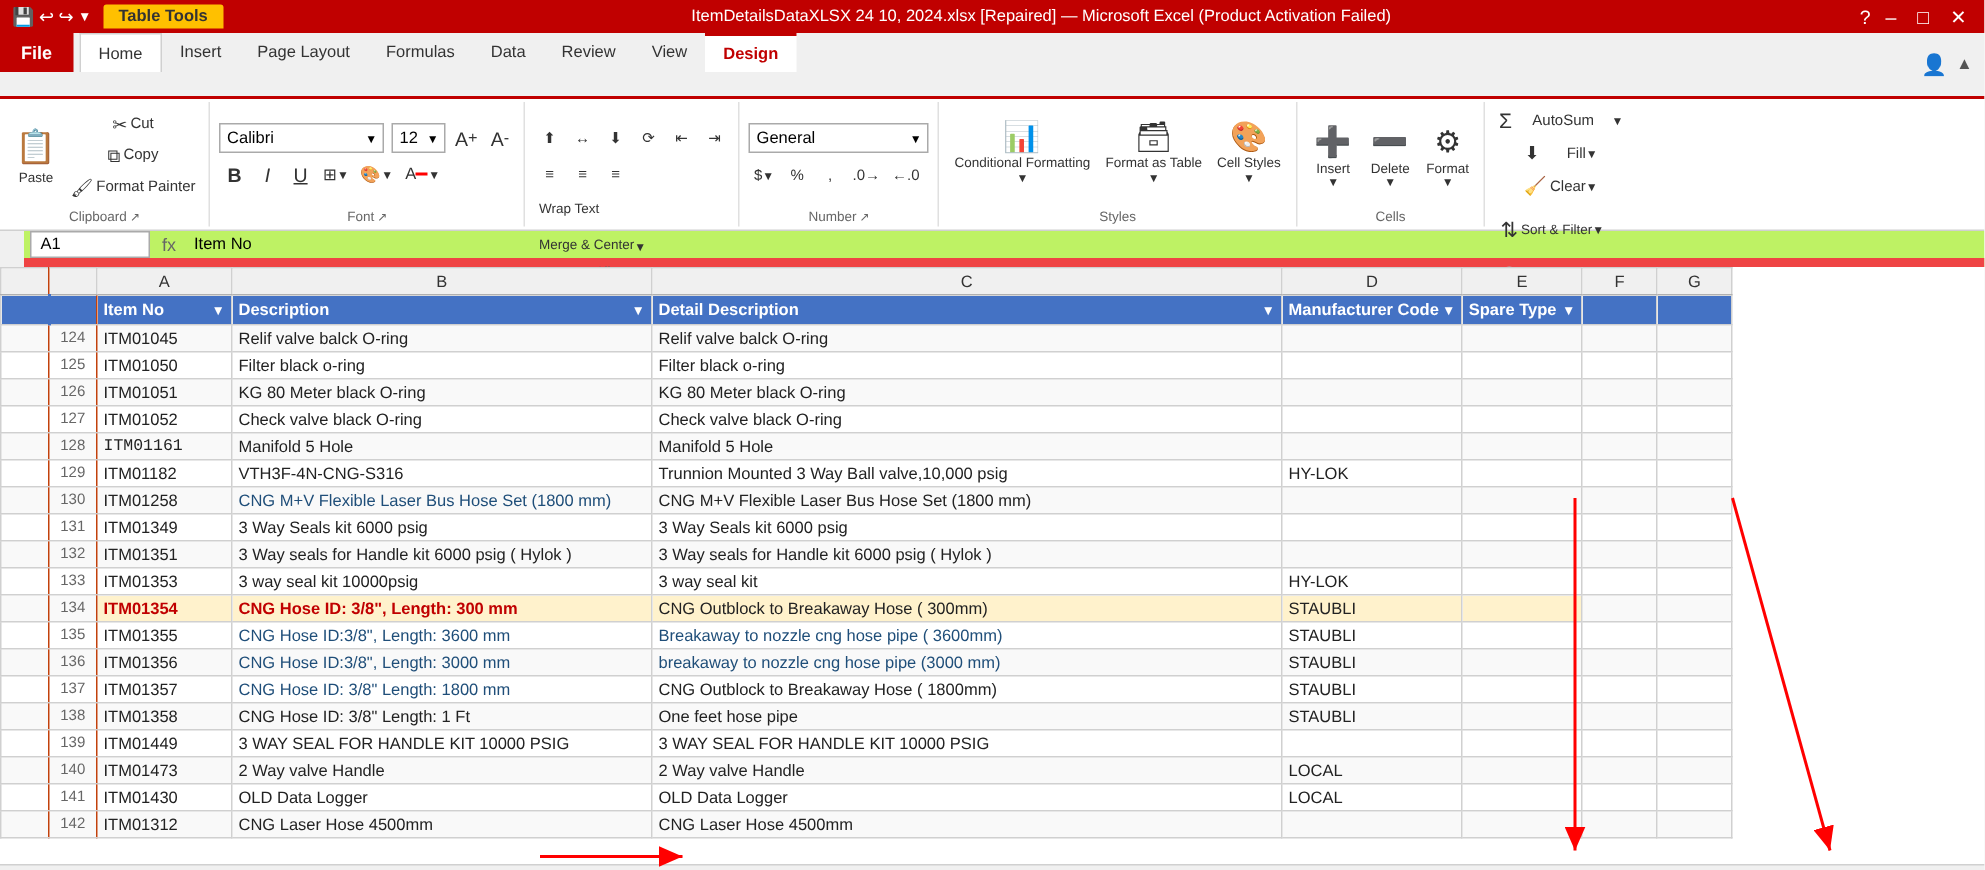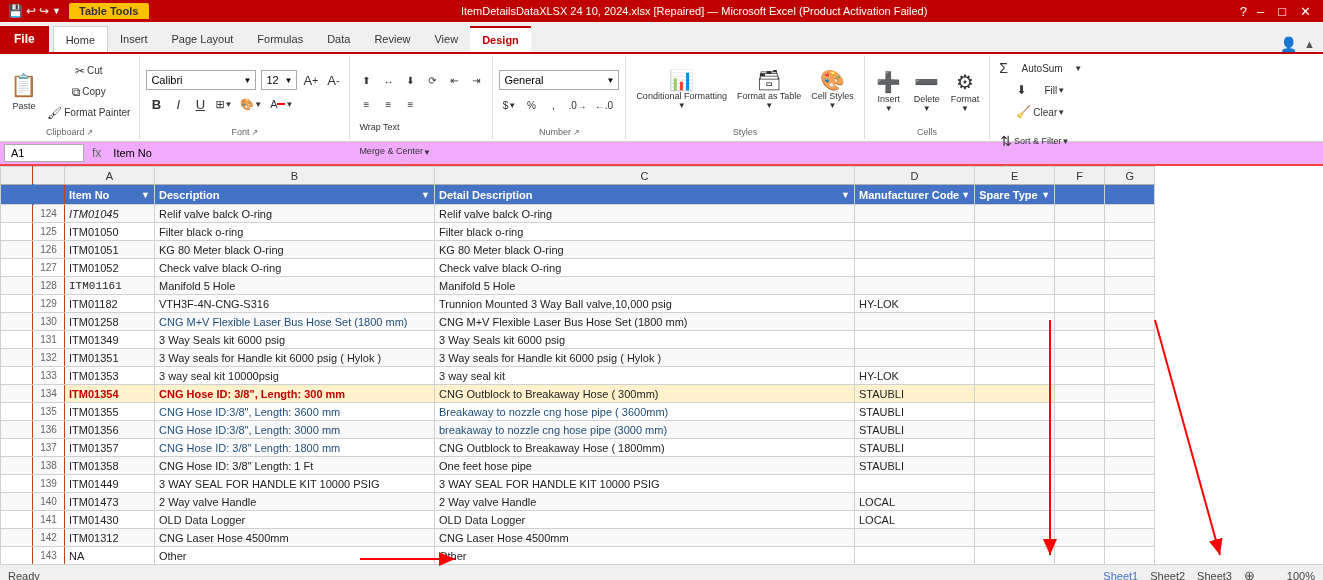--- a/index.html
+++ b/index.html
@@ -27,23 +27,22 @@
       display: flex;
       align-items: center;
       padding: 0 4px;
       gap: 4px;
     }
 
     
     .ribbon-tabs {
       background: #f0f0f0;
       display: flex;
-      align-items: flex-end;
       border-bottom: 2px solid #c00000;
-      height: 32px;
+      height: 44px;
     }
     .file-btn {
       background: #c00000;
       color: white;
       padding: 4px 14px;
       font-size: 12px;
       font-weight: bold;
       height: 26px;
       display: flex;
       align-items: center;
@@ -157,27 +156,28 @@
       background: white;
       display: flex;
       align-items: center;
       justify-content: space-between;
       height: 20px;
       cursor: pointer;
     }
 
     
     .formula-bar {
-      background: #f0abfc;
-      display: flex;
-      align-items: center;
-      border-bottom: 2px solid #ef4444;
+      background: #bef264;
+      display: flex;
+      align-items: center;
+      border-bottom: 6px solid #ef4444;
       height: 24px;
       padding: 0 4px;
       gap: 4px;
+      margin-left: 16px;
     }
     .name-box {
       border: 1px solid #aaa;
       padding: 2px 6px;
       width: 80px;
       font-size: 11px;
       background: white;
       display: flex;
       align-items: center;
     }
@@ -576,21 +576,21 @@
                 <span>Spare Type</span>
                 <span class="filter-btn">▼</span>
               </div>
           </td>
           <td></td>
           <td></td>
         </tr>
       <tr>
             <td class="row-num"></td>
             <td class="row-num">124</td>
-            <td style="width: 90px; font-style: italic;">ITM01045</td>
+            <td style="width: 90px;">ITM01045</td>
             <td style="width: 280px;">Relif valve balck O-ring</td>
             <td style="width: 420px;">Relif valve balck O-ring</td>
             <td style="width: 120px;"></td>
             <td style="width: 80px;"></td>
             <td style="width: 50px;"></td>
             <td style="width: 50px;"></td>
           </tr>
           <tr>
             <td class="row-num"></td>
             <td class="row-num">125</td>
@@ -777,31 +777,20 @@
             <td style="width: 80px;"></td>
             <td style="width: 50px;"></td>
             <td style="width: 50px;"></td>
           </tr>
           <tr>
             <td class="row-num"></td>
             <td class="row-num">142</td>
             <td style="width: 90px;">ITM01312</td>
             <td style="width: 280px;">CNG Laser Hose 4500mm</td>
             <td style="width: 420px;">CNG Laser Hose 4500mm</td>
-            <td style="width: 120px;"></td>
-            <td style="width: 80px;"></td>
-            <td style="width: 50px;"></td>
-            <td style="width: 50px;"></td>
-          </tr>
-          <tr>
-            <td class="row-num"></td>
-            <td class="row-num">143</td>
-            <td style="width: 90px;">NA</td>
-            <td style="width: 280px;">Other</td>
-            <td style="width: 420px;">Other</td>
             <td style="width: 120px;"></td>
             <td style="width: 80px;"></td>
             <td style="width: 50px;"></td>
             <td style="width: 50px;"></td>
           </tr>
         </tbody>
     </table>
   </div>
 
   <svg class="arrows" viewBox="0 0 1323 400" preserveAspectRatio="none" style="position:absolute; top:134px; left:0; width:1323px; height:400px; pointer-events:none; z-index:100;">

